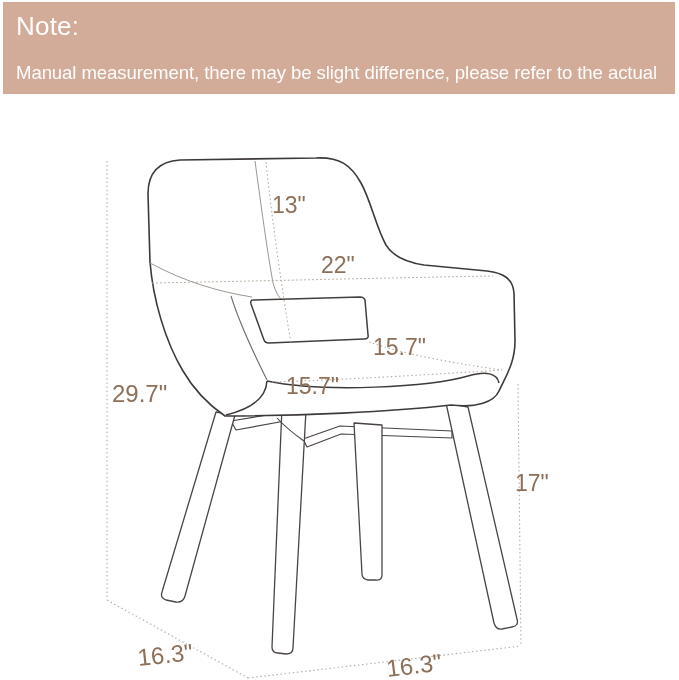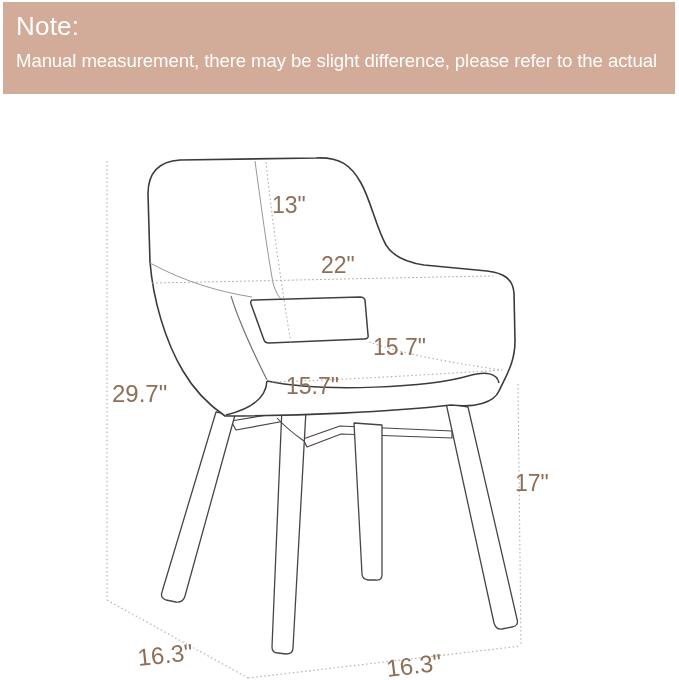--- a/index.html
+++ b/index.html
@@ -6,21 +6,21 @@
   #stage{
     position:relative;width:679px;height:680px;background:#ffffff;overflow:hidden;
     font-family:"Liberation Sans", sans-serif;
   }
   
   .banner{
     position:absolute;left:3px;top:2px;width:672px;height:92px;
     background:#d3ab99;color:#fdfdfd;box-sizing:border-box;padding:8px 12px 12px 13px;
   }
   .banner .title{font-size:26px;line-height:32px;letter-spacing:.2px;}
-  .banner .msg{font-size:18.6px;line-height:22px;margin-top:8px;letter-spacing:-0.1px;}
+  .banner .msg{font-size:18.6px;line-height:22px;margin-top:20px;letter-spacing:-0.1px;}
   
   svg{position:absolute;left:0;top:0;}
   .dim{
     position:absolute;color:#8e6f58;font-size:23px;line-height:1;white-space:nowrap;
   }
   .dim.big{font-size:24px;}
   .rot-l{transform:rotate(-6deg);transform-origin:left bottom;}
   .rot-r{transform:rotate(-7deg);transform-origin:left bottom;}
 </style>
 </head>

